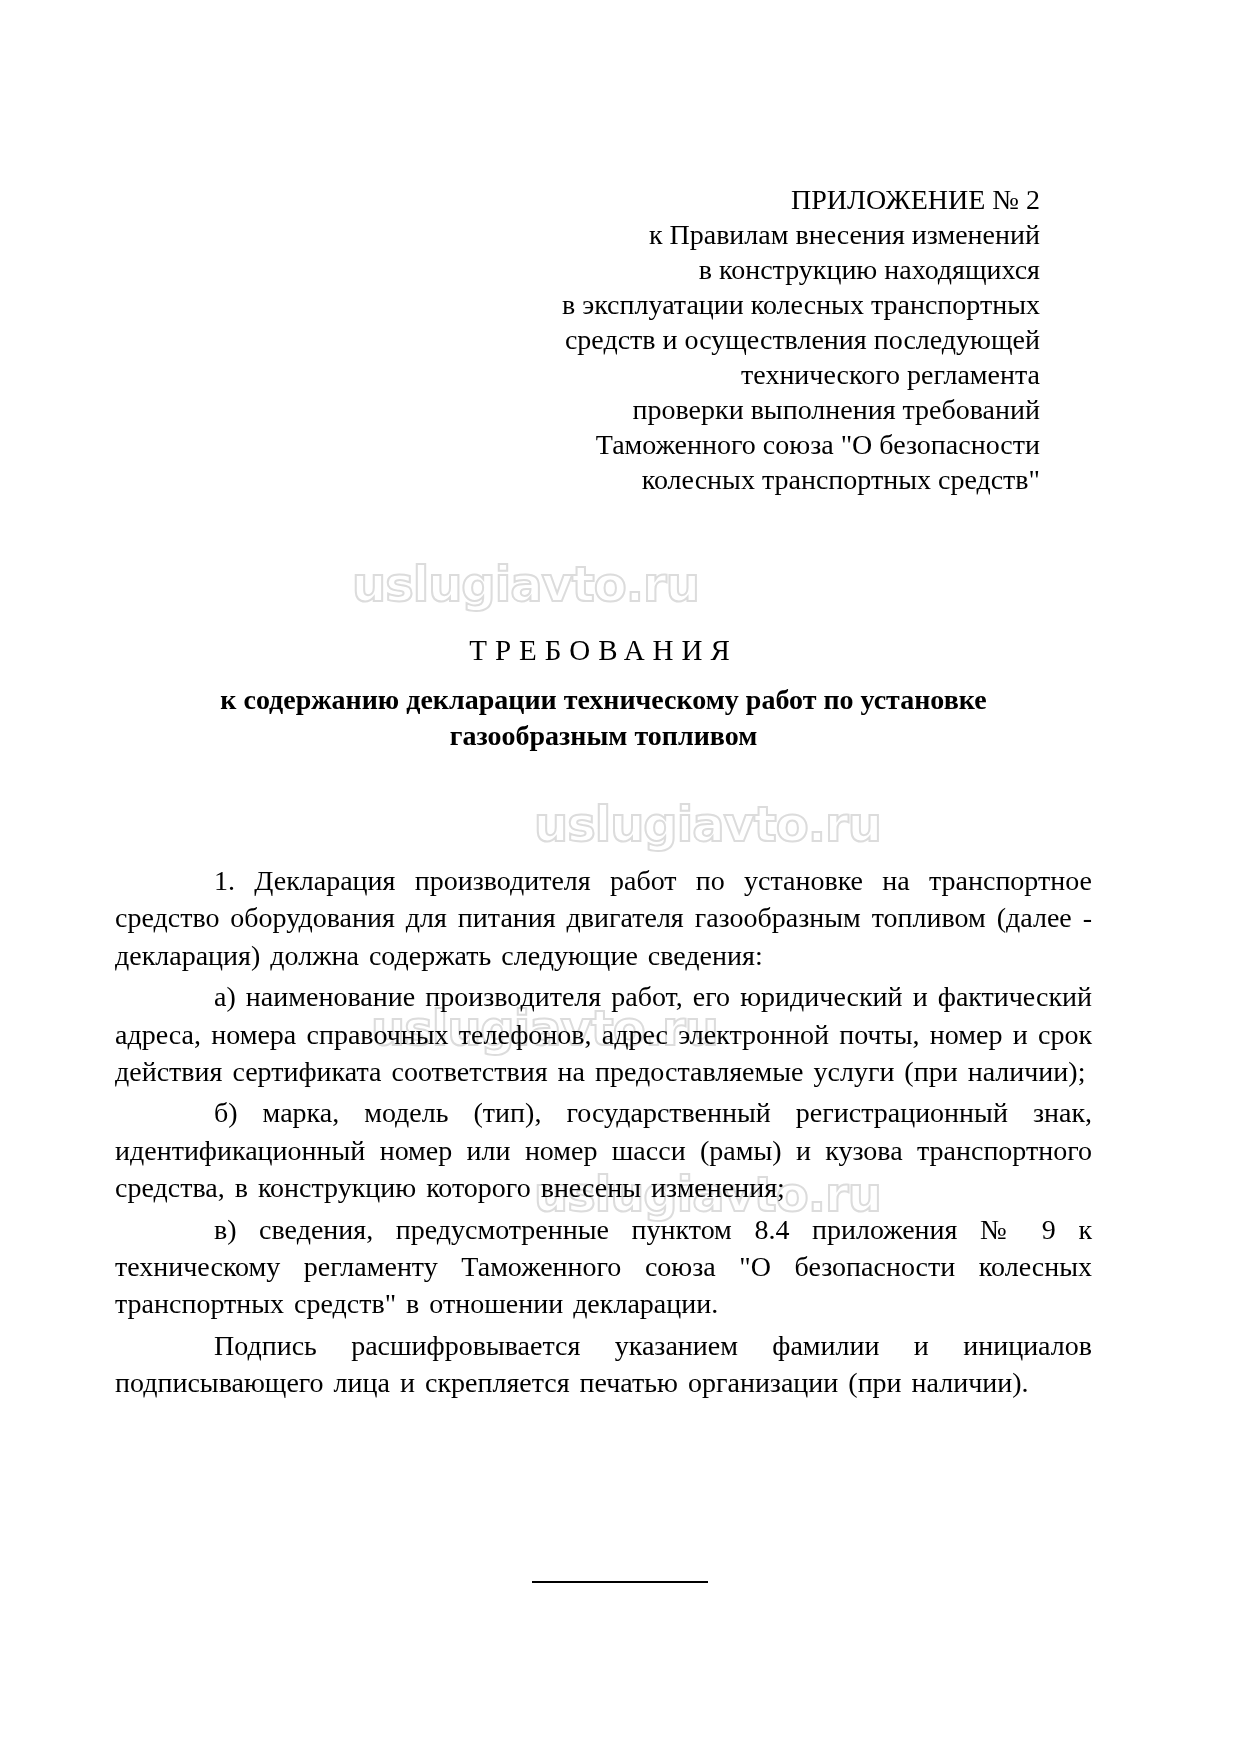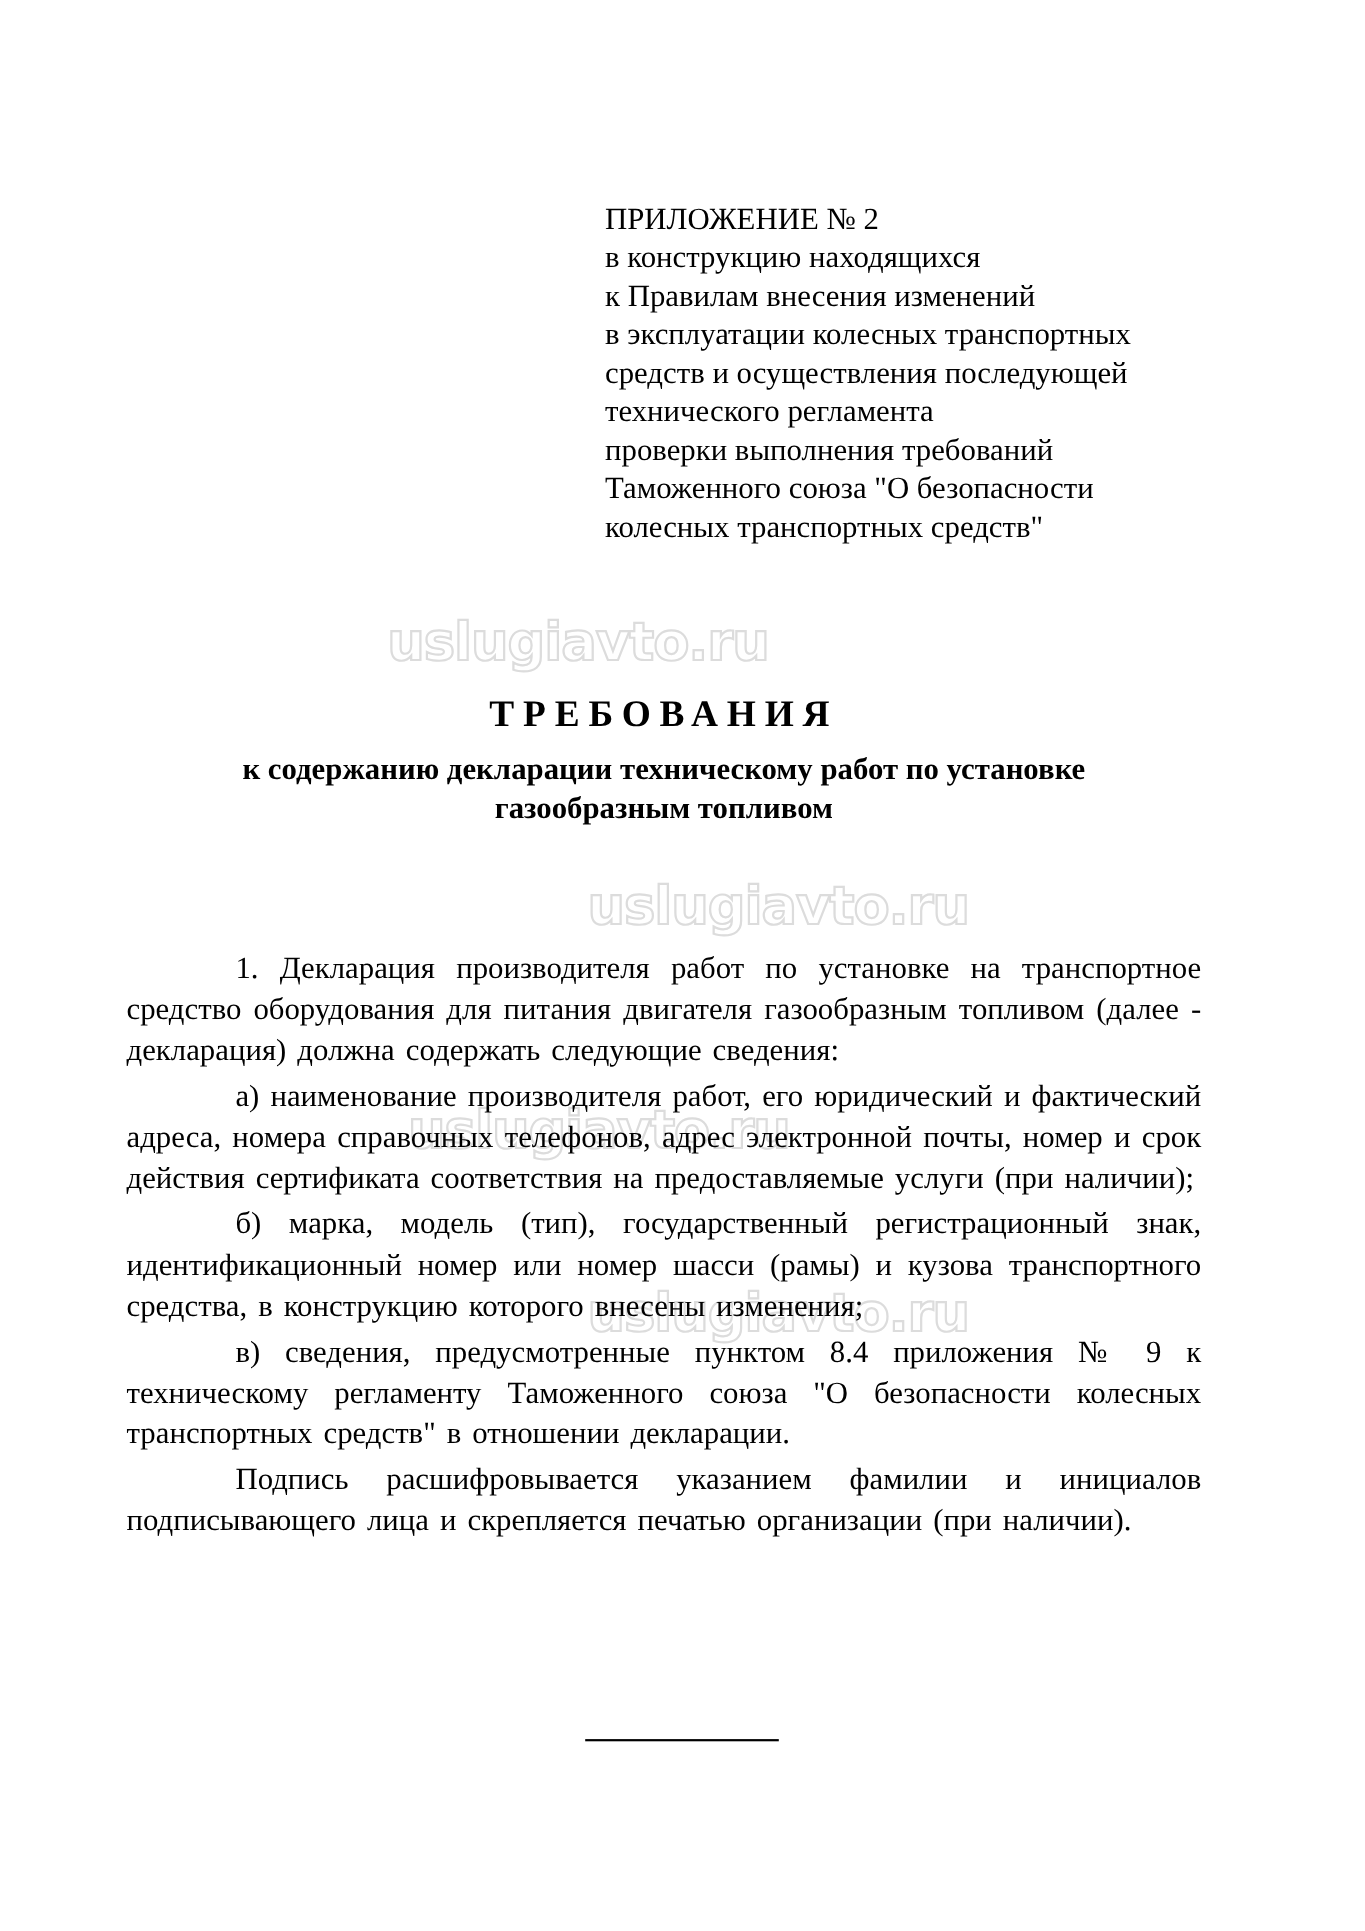--- a/index.html
+++ b/index.html
@@ -28,33 +28,33 @@
   .wm1 { left: 352px; top: 556px; }
   .wm2 { left: 534px; top: 796px; }
   .wm3 { left: 371px; top: 1000px; }
   .wm4 { left: 534px; top: 1166px; }
 
   .appendix-header {
     position: absolute;
     left: 550px;
     top: 182px;
     width: 490px;
-    text-align: left;
+    text-align: right;
     font-size: 28px;
     line-height: 35px;
     white-space: nowrap;
   }
   .doc-title {
     position: absolute;
     left: 111px;
     top: 632px;
     width: 985px;
     text-align: center;
-    font-weight: 700;
-    font-size: 34px;
+    font-weight: 400;
+    font-size: 29px;
     line-height: 36px;
     letter-spacing: 8px;
   }
   .doc-subtitle {
     position: absolute;
     left: 111px;
     top: 682px;
     width: 985px;
     text-align: center;
     font-weight: 700;
@@ -86,22 +86,22 @@
 
 <div class="page">
 
   <div class="wm wm1">uslugiavto.ru</div>
   <div class="wm wm2">uslugiavto.ru</div>
   <div class="wm wm3">uslugiavto.ru</div>
   <div class="wm wm4">uslugiavto.ru</div>
 
   <div class="appendix-header">
     <div>ПРИЛОЖЕНИЕ № 2</div>
+    <div>к Правилам внесения изменений</div>
     <div>в конструкцию находящихся</div>
-    <div>к Правилам внесения изменений</div>
     <div>в эксплуатации колесных транспортных</div>
     <div>средств и осуществления последующей</div>
     <div>технического регламента</div>
     <div>проверки выполнения требований</div>
     <div>Таможенного союза "О безопасности</div>
     <div>колесных транспортных средств"</div>
   </div>
 
   <div class="doc-title">ТРЕБОВАНИЯ</div>
 

